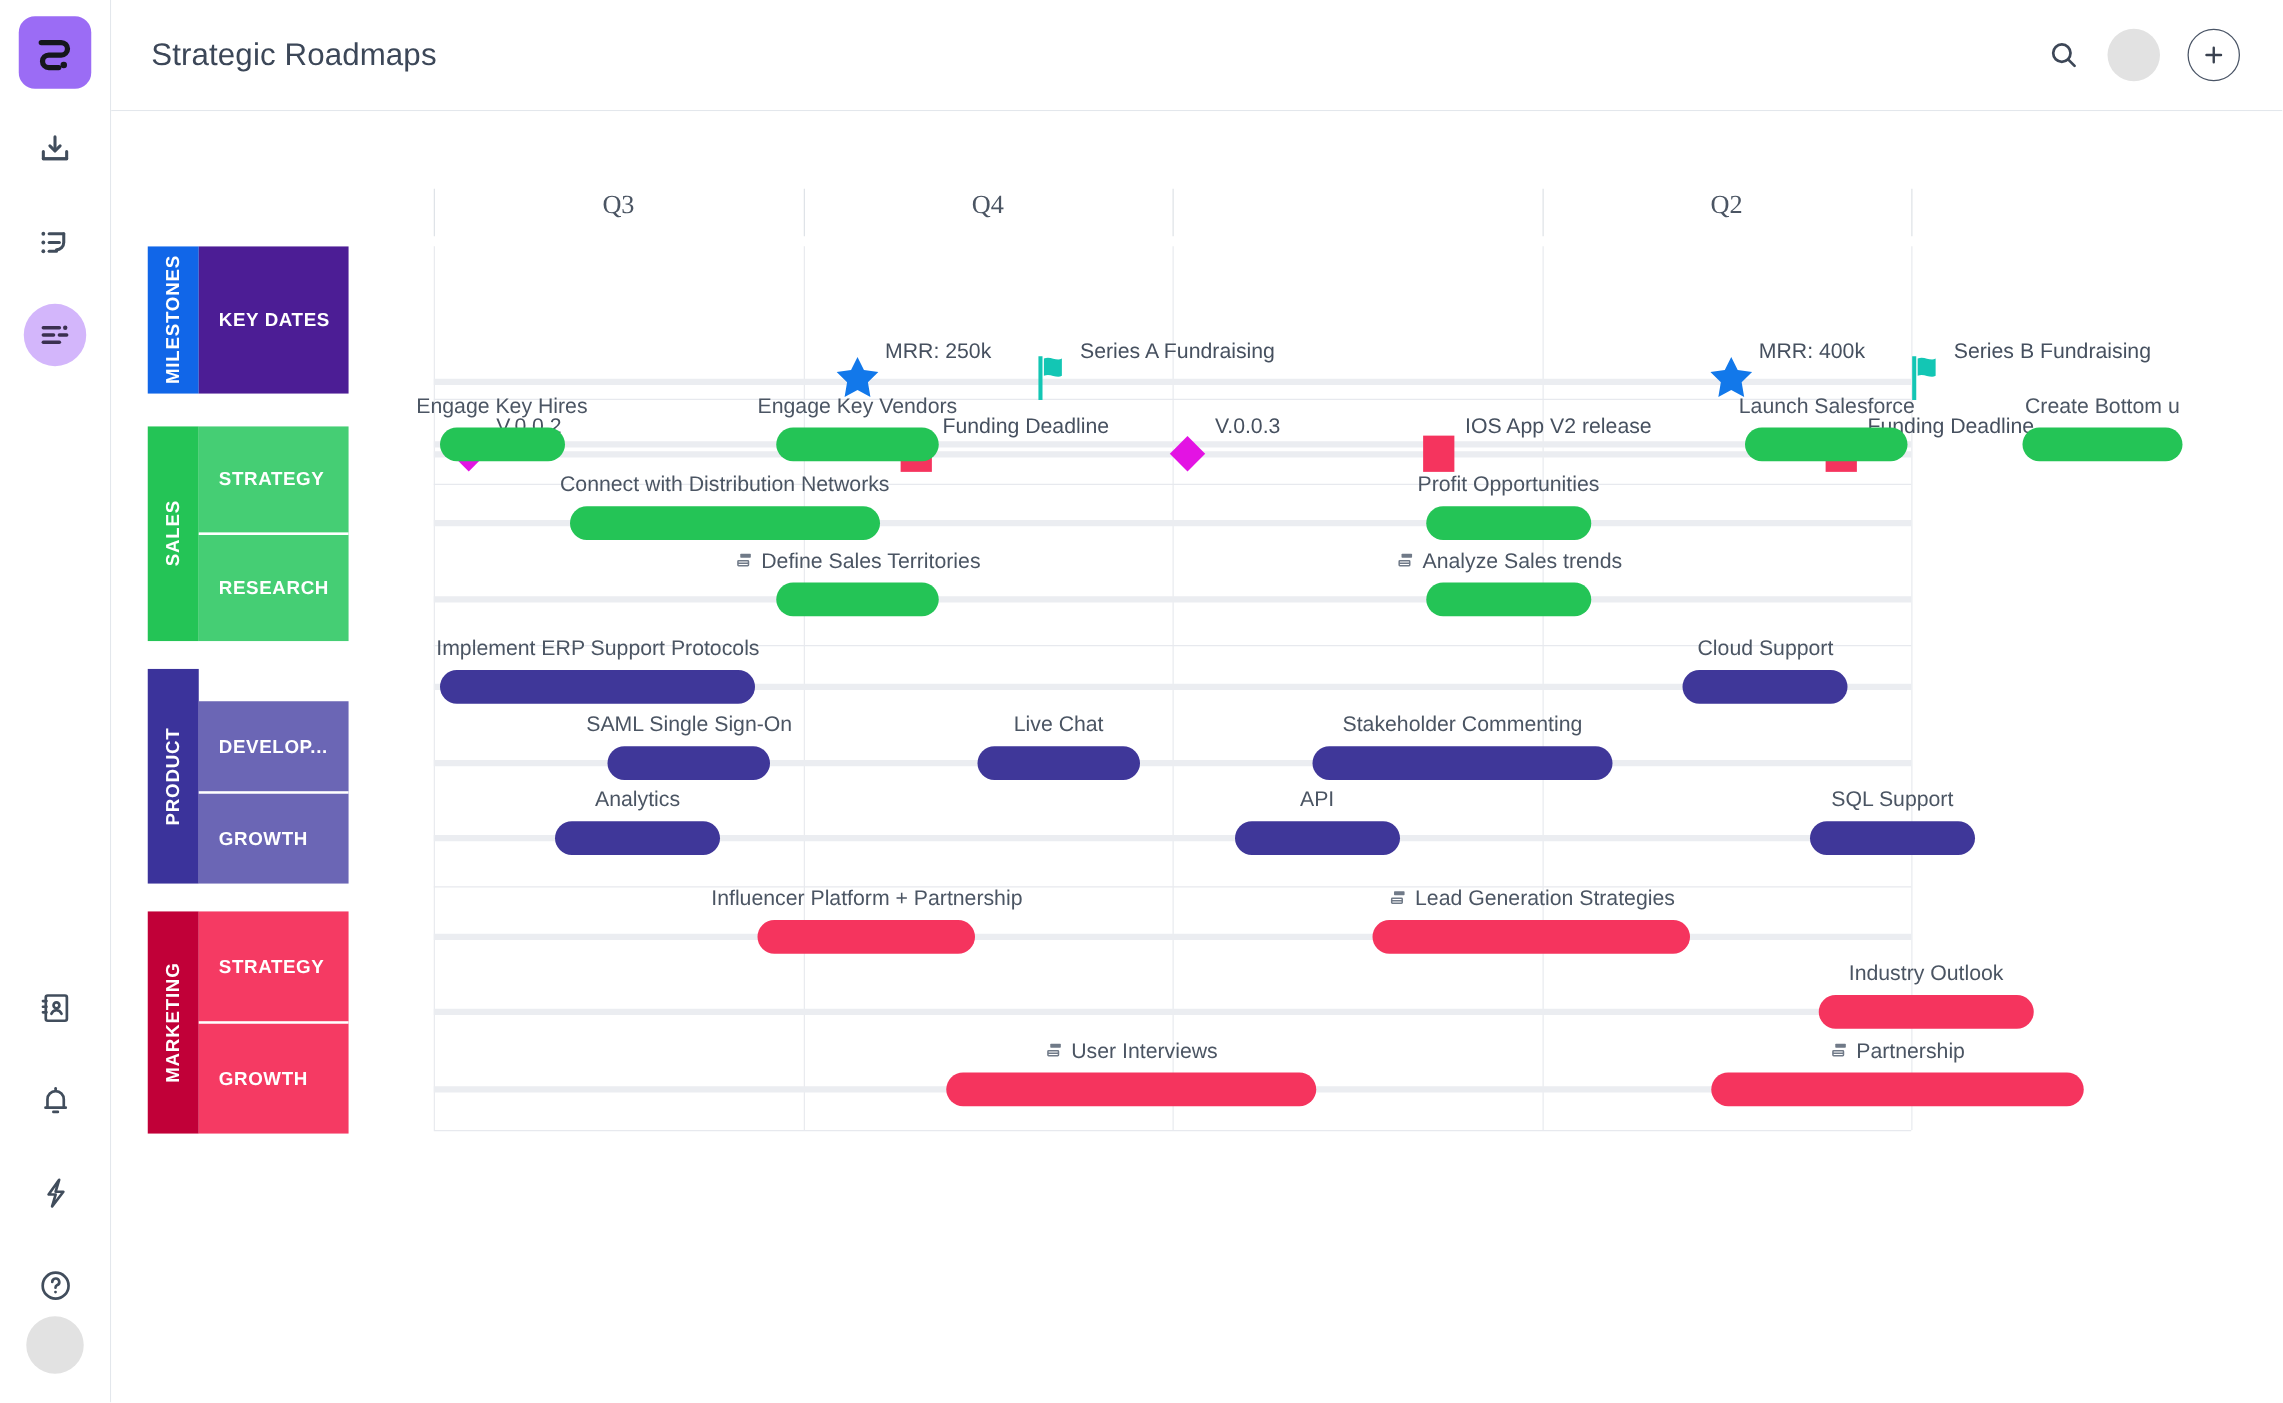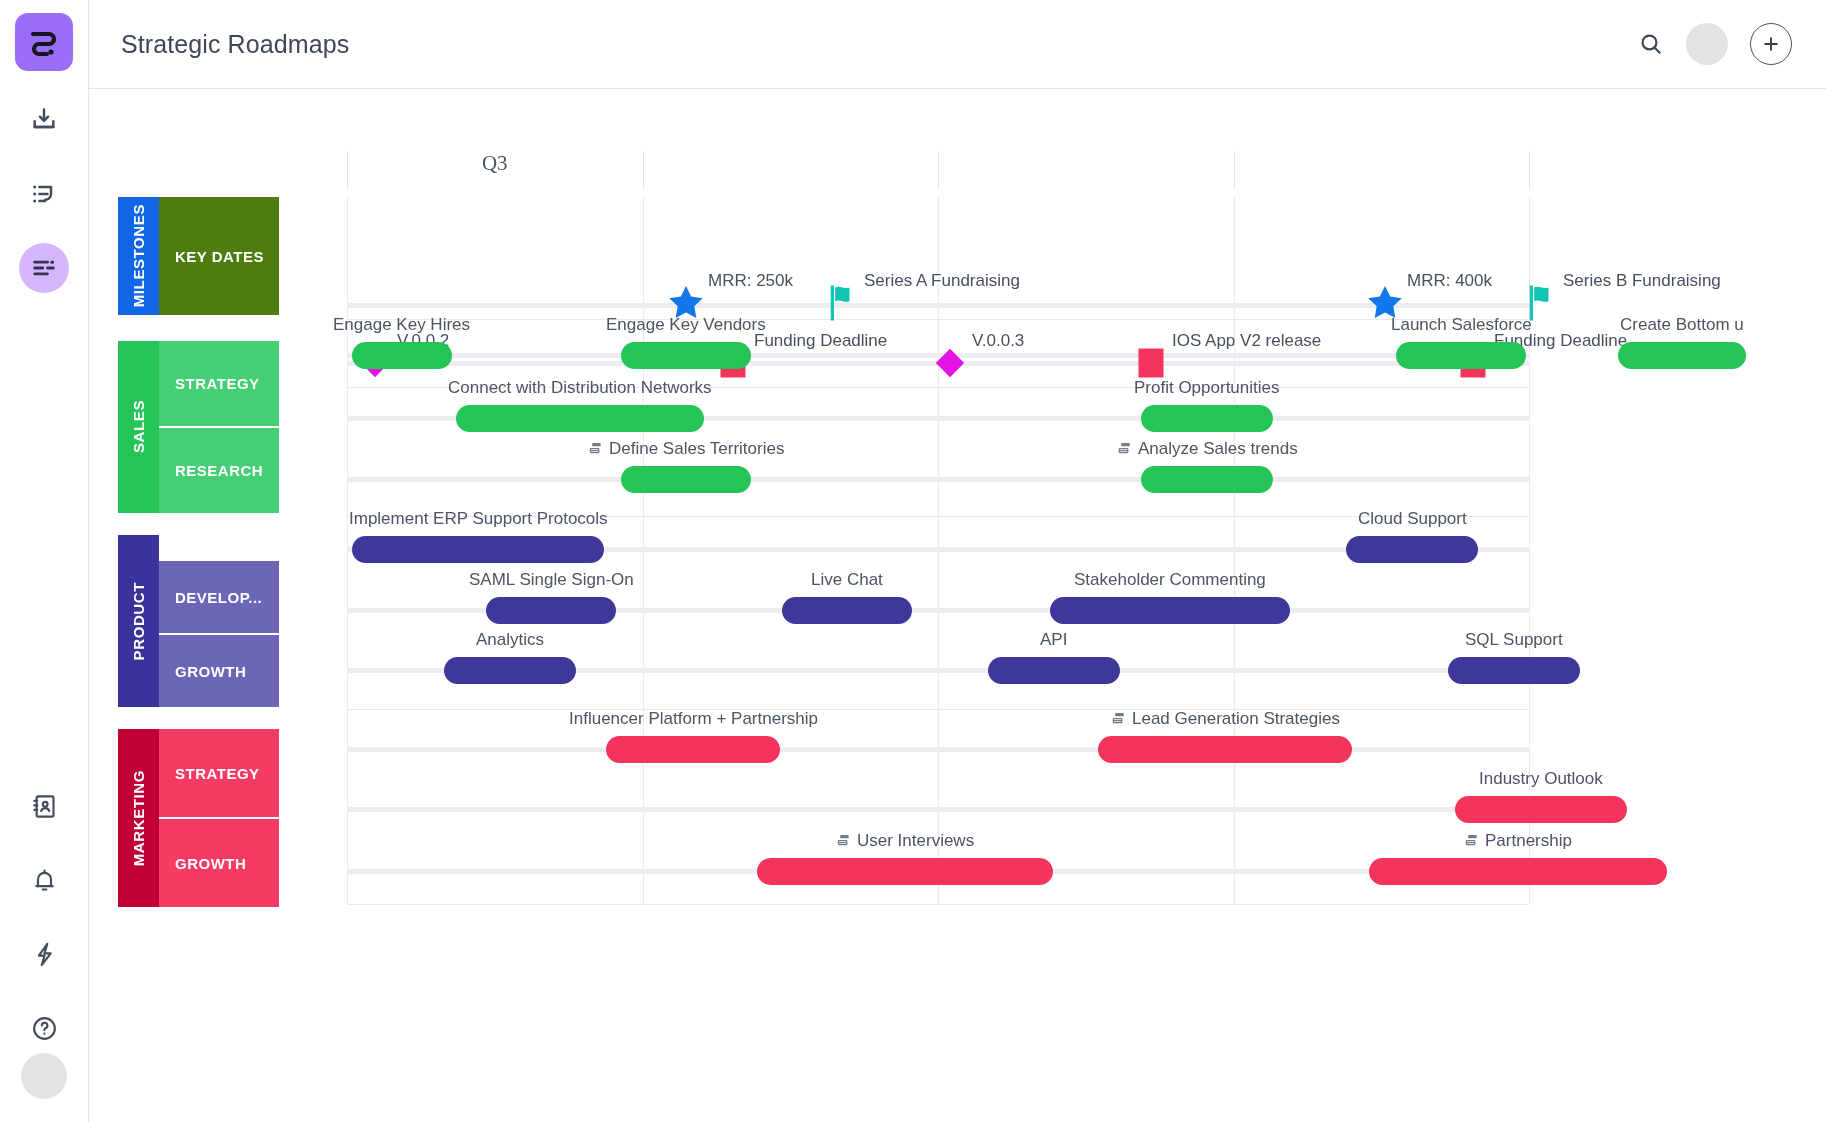--- a/index.html
+++ b/index.html
@@ -200,22 +200,24 @@
         <svg width="20" height="20" viewBox="0 0 24 24" fill="none" stroke="currentColor" stroke-width="2.3" stroke-linecap="round">
           <path d="M12 5v14M5 12h14"></path>
         </svg>
       </div>
     </div>
   </div>
 
   <div id="canvas">
       <div class="q-head" style="left: 258px; width: 295.5px;">Q3</div>
       <div class="q-sep" style="left: 258px; height: 38px;"></div>
+      <div class="q-head" style="left: 553.5px; width: 295.5px;">Q4</div>
       <div class="q-sep" style="left: 553.5px; height: 38px;"></div>
       <div class="q-sep" style="left: 849px; height: 38px;"></div>
+      <div class="q-head" style="left: 1144.5px; width: 295.5px;">Q2</div>
       <div class="q-sep" style="left: 1144.5px; height: 38px;"></div>
       <div class="q-sep" style="left: 1440px; height: 38px;"></div>
       <div class="v-line" style="left: 258px; top: 108px; height: 707px;"></div>
       <div class="v-line" style="left: 553.5px; top: 108px; height: 707px;"></div>
       <div class="v-line" style="left: 849px; top: 108px; height: 707px;"></div>
       <div class="v-line" style="left: 1144.5px; top: 108px; height: 707px;"></div>
       <div class="v-line" style="left: 1440px; top: 108px; height: 707px;"></div>
       <div class="row-line" style="left: 258px; width: 1182px; top: 214px;"></div>
       <div class="row-line" style="left: 258px; width: 1182px; top: 272px;"></div>
       <div class="row-line" style="left: 258px; width: 1182px; top: 264px;"></div>
@@ -230,21 +232,21 @@
       <div class="sec-line" style="left: 258px; width: 1182px; top: 230px;"></div>
       <div class="sec-line" style="left: 258px; width: 1182px; top: 298px;"></div>
       <div class="sec-line" style="left: 258px; width: 1182px; top: 427px;"></div>
       <div class="sec-line" style="left: 258px; width: 1182px; top: 620px;"></div>
       <div class="sec-line" style="left: 258px; width: 1182px; top: 815px;"></div>
       <div class="lane" style="top: 108px; height: 118px;">
         <div class="lane-spine" style="background: rgb(17, 102, 232);">
           <span>MILESTONES</span>
         </div>
         <div class="lane-subs">
-          <div class="lane-sub" style="background: #4d7c0f;">KEY DATES</div>
+          <div class="lane-sub" style="background: #4c1d95;">KEY DATES</div>
         </div>
       </div>
       <div class="lane" style="top: 252px; height: 172px;">
         <div class="lane-spine" style="background: rgb(36, 196, 86);">
           <span>SALES</span>
         </div>
         <div class="lane-subs">
           <div class="lane-sub" style="background: rgb(69, 206, 116);">STRATEGY</div>
           <div class="lane-sub" style="background: rgb(69, 206, 116);">RESEARCH</div>
         </div>

